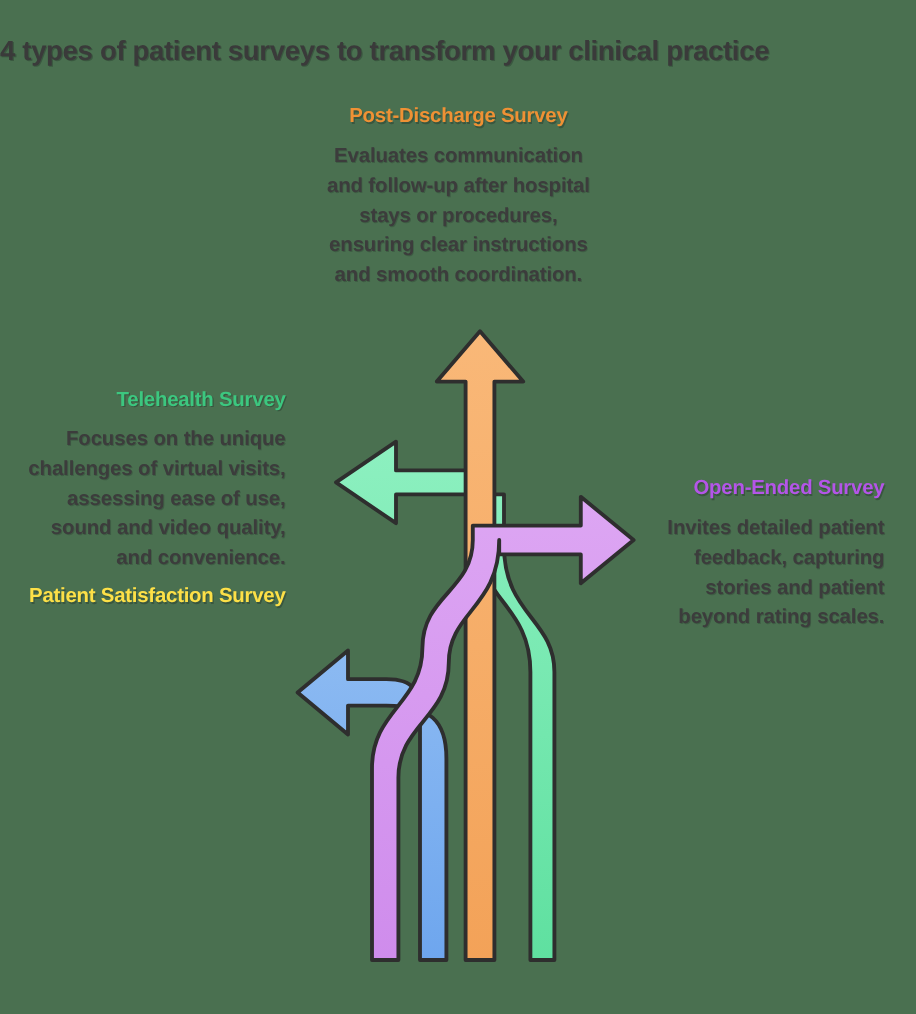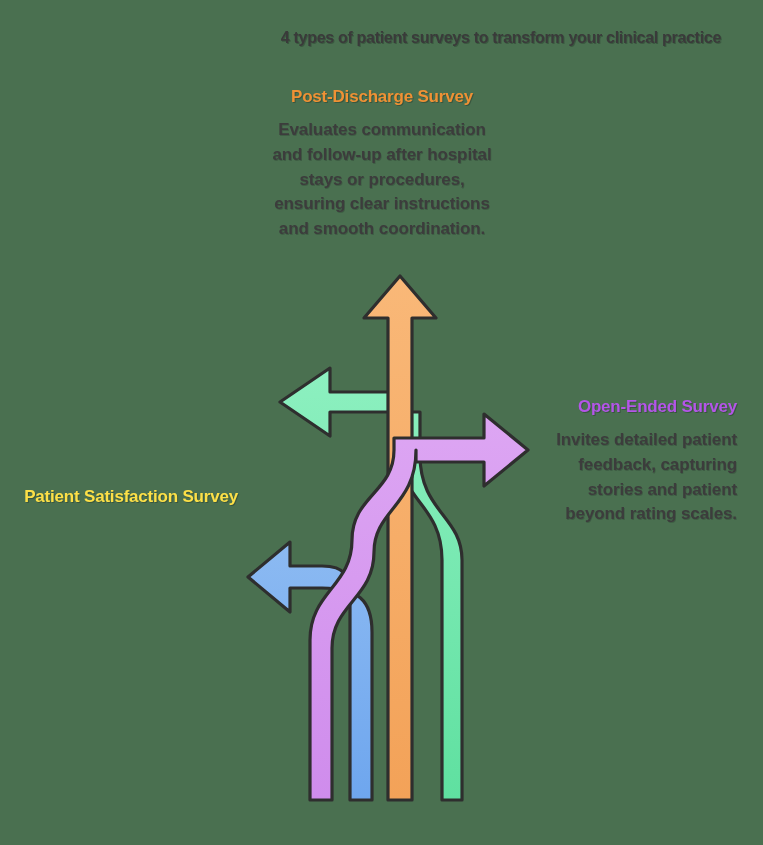--- a/index.html
+++ b/index.html
@@ -17,22 +17,22 @@
   #infographic {
     position: relative;
     width: 763px;
     height: 845px;
   }
   #page-title {
     position: absolute;
     left: 0;
     top: 28px;
     width: 721px;
-    text-align: right;
-    font-size: 16px;
+    text-align: left;
+    font-size: 23px;
     font-weight: bold;
     color: #3a3a3a;
     letter-spacing: -0.3px;
     font-stretch: condensed;
     text-shadow: 1px 1px 0 rgba(40,60,45,0.45);
     line-height: 1.25;
   }
   .arrows-layer {
     position: absolute;
     left: 0;
@@ -178,20 +178,24 @@
                C 374 598, 332 604, 332 648
                L 332 800 Z" fill="url(#gradPurple)" stroke="#2e2e2e" stroke-width="3.2" stroke-linejoin="round" stroke-linecap="round"></path>
     </g>
   </svg>
 
   <div class="block" id="block-post-discharge">
     <div class="block-heading">Post-Discharge Survey</div>
     <div class="block-body">Evaluates communication and follow-up after hospital stays or procedures, ensuring clear instructions and smooth coordination.</div>
   </div>
 
+  <div class="block" id="block-telehealth">
+    <div class="block-heading">Telehealth Survey</div>
+    <div class="block-body">Focuses on the unique challenges of virtual visits, assessing ease of use, sound and video quality, and convenience.</div>
+  </div>
 
   <div class="block" id="block-open-ended">
     <div class="block-heading">Open-Ended Survey</div>
     <div class="block-body">Invites detailed patient feedback, capturing stories and patient beyond rating scales.</div>
   </div>
 
   <div class="block" id="block-patient-satisfaction">
     <div class="block-heading">Patient Satisfaction Survey</div>
   </div>
 

